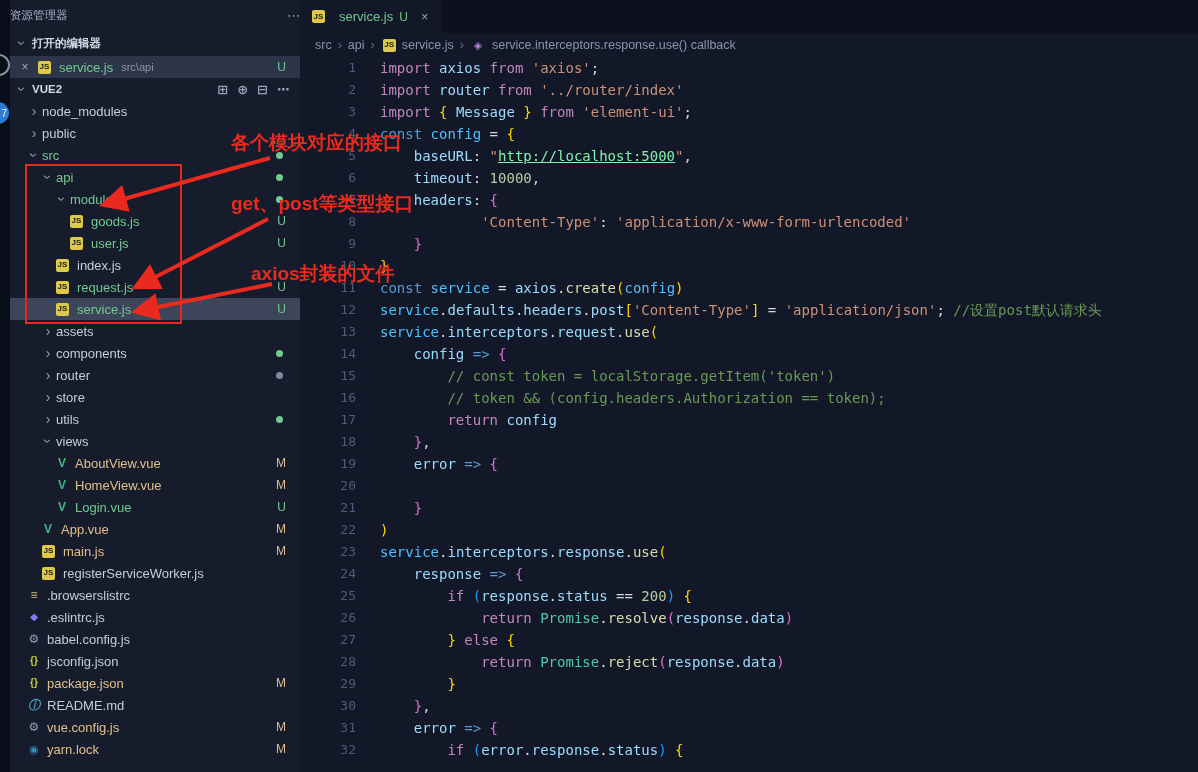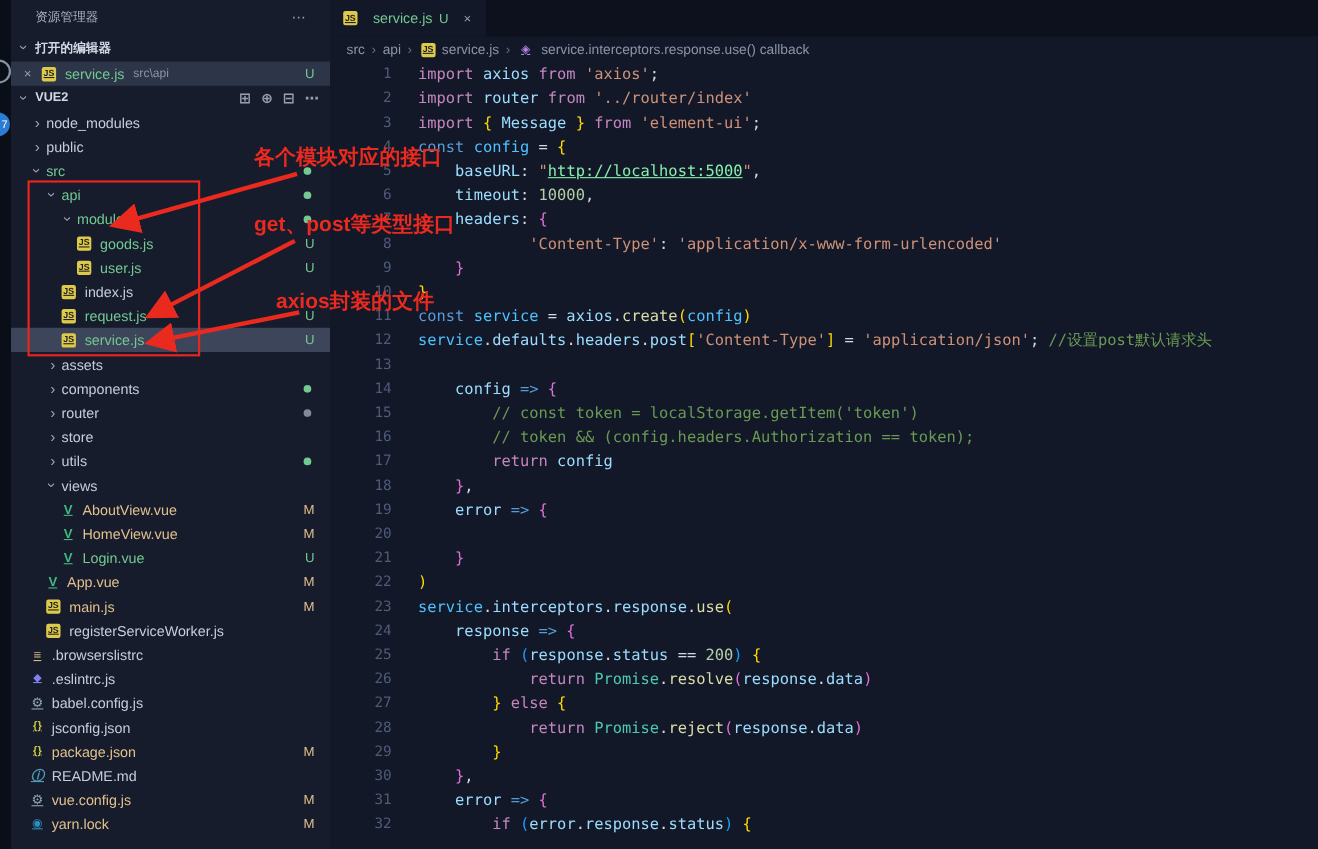--- a/index.html
+++ b/index.html
@@ -8,21 +8,21 @@
     background:#10151f;font-family:"Liberation Sans","DejaVu Sans",sans-serif;
     -webkit-font-smoothing:antialiased;
   }
   
   .activity-strip{position:absolute;left:0;top:0;width:10px;height:100%;background:#0a0e18;z-index:5;overflow:hidden;}
   .act-ring{position:absolute;left:-12px;top:54px;width:18px;height:18px;border:2px solid #8792a3;border-radius:50%;}
   .act-badge{position:absolute;left:-13px;top:102px;width:22px;height:22px;border-radius:50%;background:#2a7cd4;color:#fff;
     font-size:10px;display:flex;align-items:center;justify-content:flex-end;padding-right:2px;box-sizing:border-box;}
   
   .sidebar{position:absolute;left:10px;top:0;width:290px;height:100%;background:#161c2c;color:#c5cddb;font-size:13px;z-index:10;}
-  .sb-title{height:30px;display:flex;align-items:center;justify-content:space-between;padding:0 22px;font-size:11.5px;color:#a9b2c3;}
+  .sb-title{height:30px;display:flex;align-items:center;justify-content:space-between;padding:0 0;font-size:11.5px;color:#a9b2c3;}
   .dim-icon{color:#96a0b2;font-size:13px;cursor:pointer;margin-left:9px;line-height:1;}
   .section-head{height:26px;display:flex;align-items:center;font-weight:700;font-size:11.5px;color:#d2d9e6;padding-left:4px;}
   .project-head{height:22px;padding-right:10px;}
   .sec-label{margin-left:2px;}
   .chev{width:16px;flex:none;display:inline-flex;justify-content:center;color:#99a2b4;font-size:14px;line-height:1;font-weight:400;}
   .chev.open{transform:rotate(90deg);}
   .oe-item{height:22px;display:flex;align-items:center;background:#2d3549;padding-left:8px;padding-right:14px;}
   .close-x{color:#9aa3b5;font-size:12px;width:14px;flex:none;margin-right:4px;text-align:center;}
   .oe-name{margin-right:8px;}
   .oe-path{color:#8b94a6;font-size:11px;}
@@ -34,21 +34,21 @@
   .badge.gold{color:#e2c08d;}
   .tree-row{height:22px;display:flex;align-items:center;padding-right:14px;cursor:pointer;}
   .tree-row.selected{background:#3d455a;}
   .lbl{white-space:nowrap;color:#c5cddb;}
   .lbl.green{color:#73c991;}
   .lbl.gold{color:#e2c08d;}
   .gitdot{width:7px;height:7px;border-radius:50%;flex:none;margin-right:3px;}
   .gitdot.green{background:#73c991;}
   .gitdot.grey{background:#808a9c;}
   
-  .fi{flex:none;width:16px;height:16px;margin-right:5px;display:inline-flex;align-items:center;justify-content:center;font-weight:700;line-height:1;text-decoration:underline;}
+  .fi{flex:none;width:16px;height:16px;margin-right:5px;display:inline-flex;align-items:center;justify-content:center;font-weight:700;line-height:1;}
   .fi-js{background:#ddca4c;color:#22221b;font-size:8px;border-radius:2px;width:13px;height:13px;margin:0 8px 0 2px;}
   .fi-vue{color:#42b883;font-size:12px;}
   .fi-json{color:#cbcb41;font-size:10px;}
   .fi-gear{color:#8fa0b3;font-weight:400;font-size:12px;}
   .fi-eslint{color:#8080f2;font-size:10px;}
   .fi-list{color:#d7ba7d;font-size:12px;}
   .fi-info{color:#519aba;font-size:12px;font-style:italic;}
   .fi-yarn{color:#2c8ebb;font-size:11px;}
   .fi-symbol{color:#b180d7;font-size:11px;font-weight:400;}
   .red-box{position:absolute;left:15px;top:164px;width:157px;height:160px;border:2.5px solid #e8261d;z-index:20;pointer-events:none;box-sizing:border-box;}
@@ -357,20 +357,21 @@
         <div class="code-line">
           <span class="ln">11</span>
           <span class="lc"><span class="tk-cd">const </span><span class="tk-cvar">service </span><span class="tk-pn">= </span><span class="tk-var">axios</span><span class="tk-pn">.</span><span class="tk-fn">create</span><span class="tk-b1">(</span><span class="tk-cvar">config</span><span class="tk-b1">)</span></span>
         </div>
         <div class="code-line">
           <span class="ln">12</span>
           <span class="lc"><span class="tk-cvar">service</span><span class="tk-pn">.</span><span class="tk-var">defaults</span><span class="tk-pn">.</span><span class="tk-var">headers</span><span class="tk-pn">.</span><span class="tk-var">post</span><span class="tk-b1">[</span><span class="tk-str">'Content-Type'</span><span class="tk-b1">]</span><span class="tk-pn"> = </span><span class="tk-str">'application/json'</span><span class="tk-pn">; </span><span class="tk-cmt">//设置post默认请求头</span></span>
         </div>
         <div class="code-line">
           <span class="ln">13</span>
+          <span class="lc"><span class="tk-cvar">service</span><span class="tk-pn">.</span><span class="tk-var">interceptors</span><span class="tk-pn">.</span><span class="tk-var">request</span><span class="tk-pn">.</span><span class="tk-fn">use</span><span class="tk-b1">(</span></span>
         </div>
         <div class="code-line">
           <span class="ln">14</span>
           <span class="lc"><span class="tk-pn">    </span><span class="tk-var">config </span><span class="tk-cd">=&gt; </span><span class="tk-b2">{</span></span>
         </div>
         <div class="code-line">
           <span class="ln">15</span>
           <span class="lc"><span class="tk-pn">        </span><span class="tk-cmt">// const token = localStorage.getItem('token')</span></span>
         </div>
         <div class="code-line">

